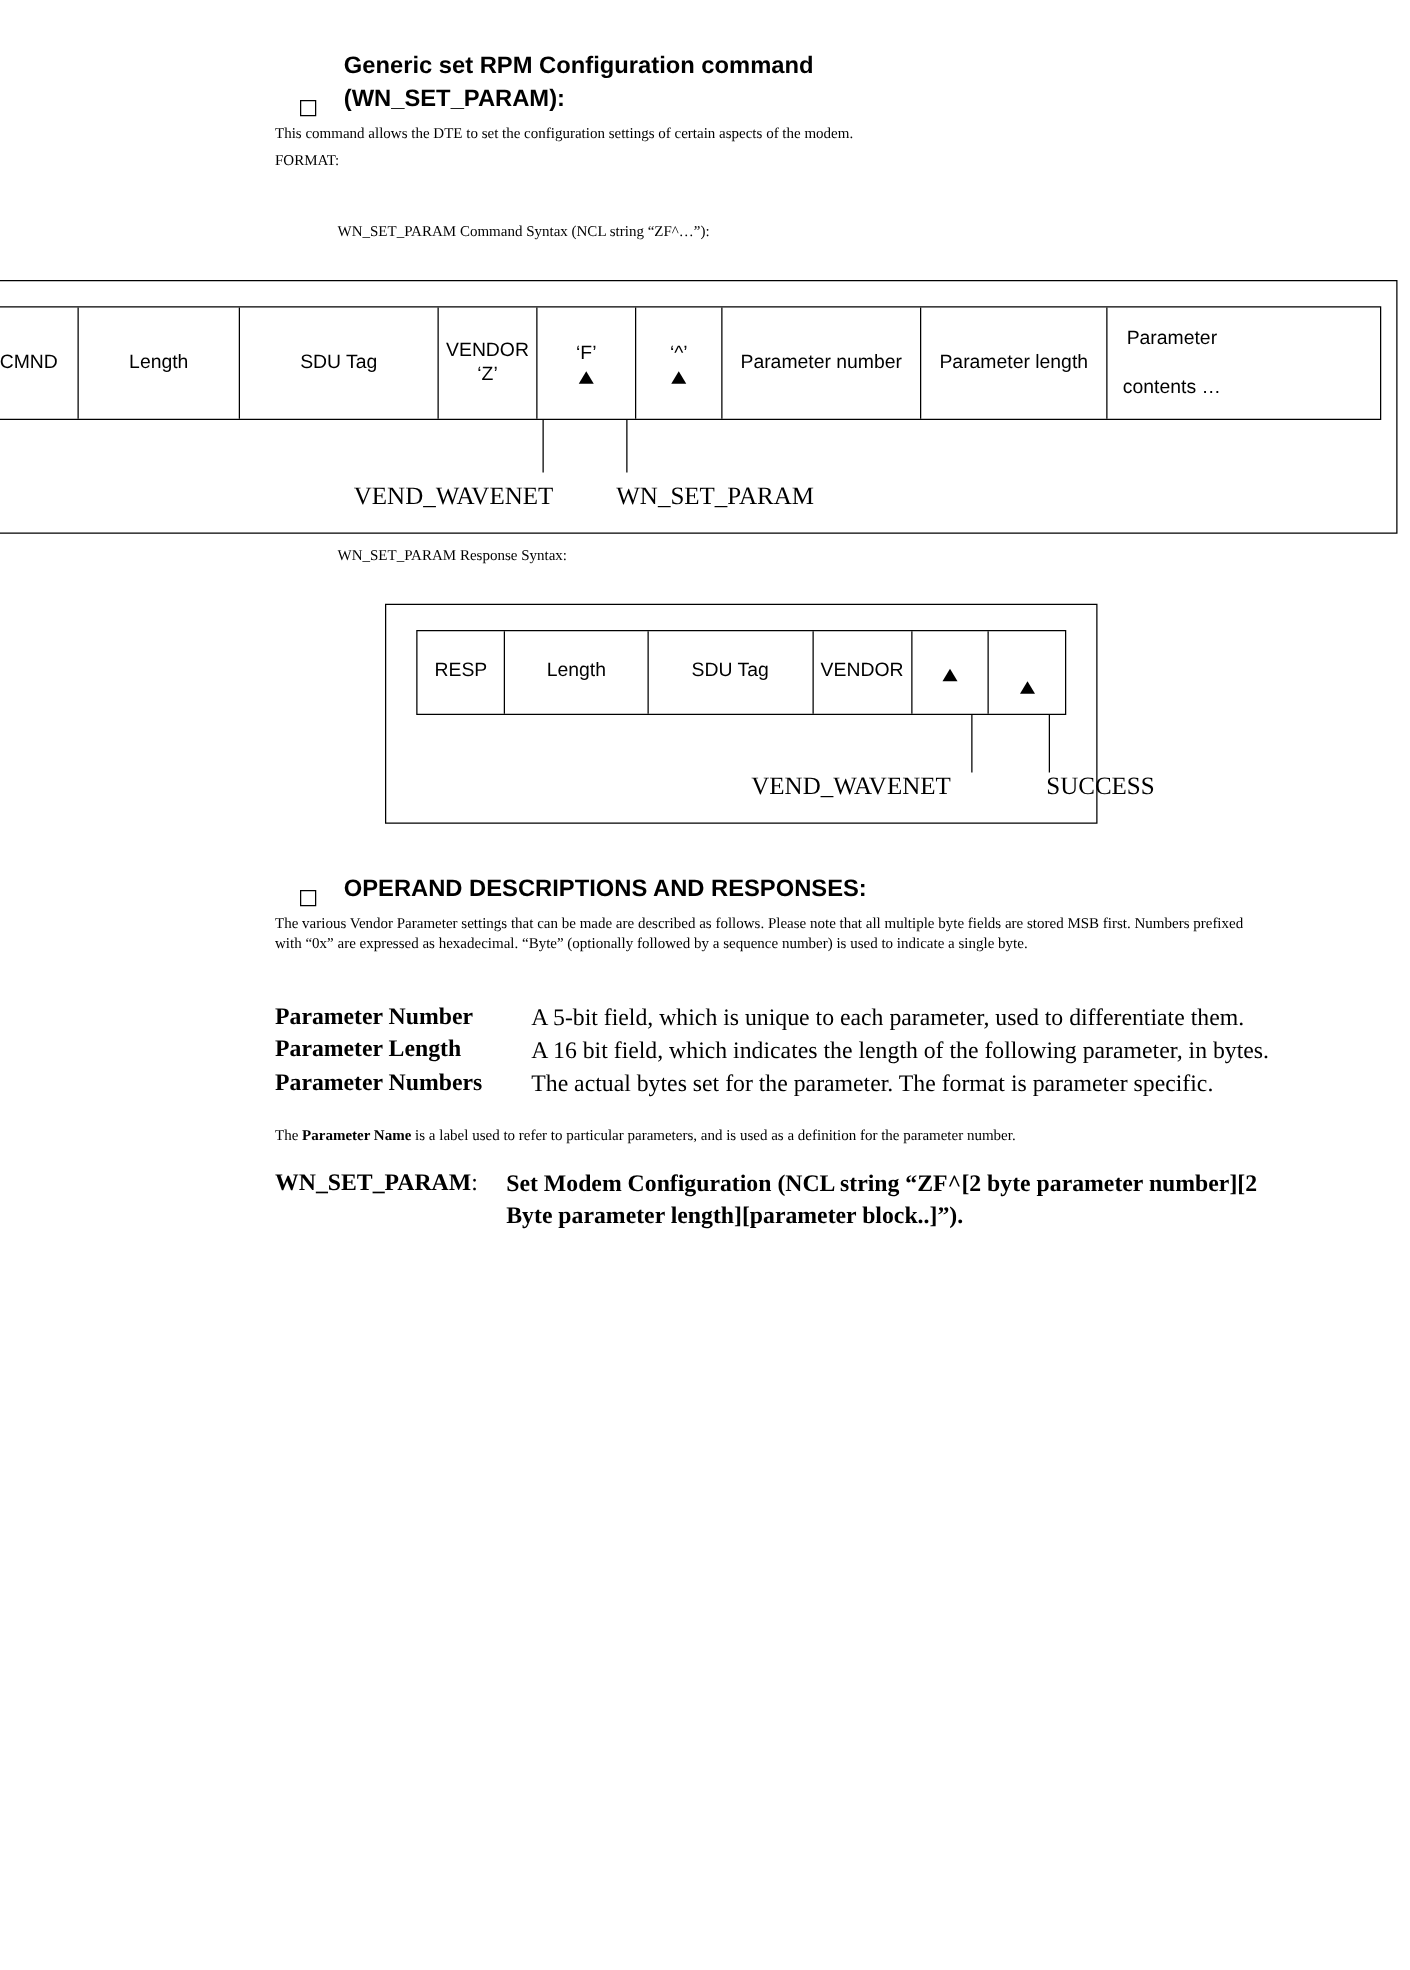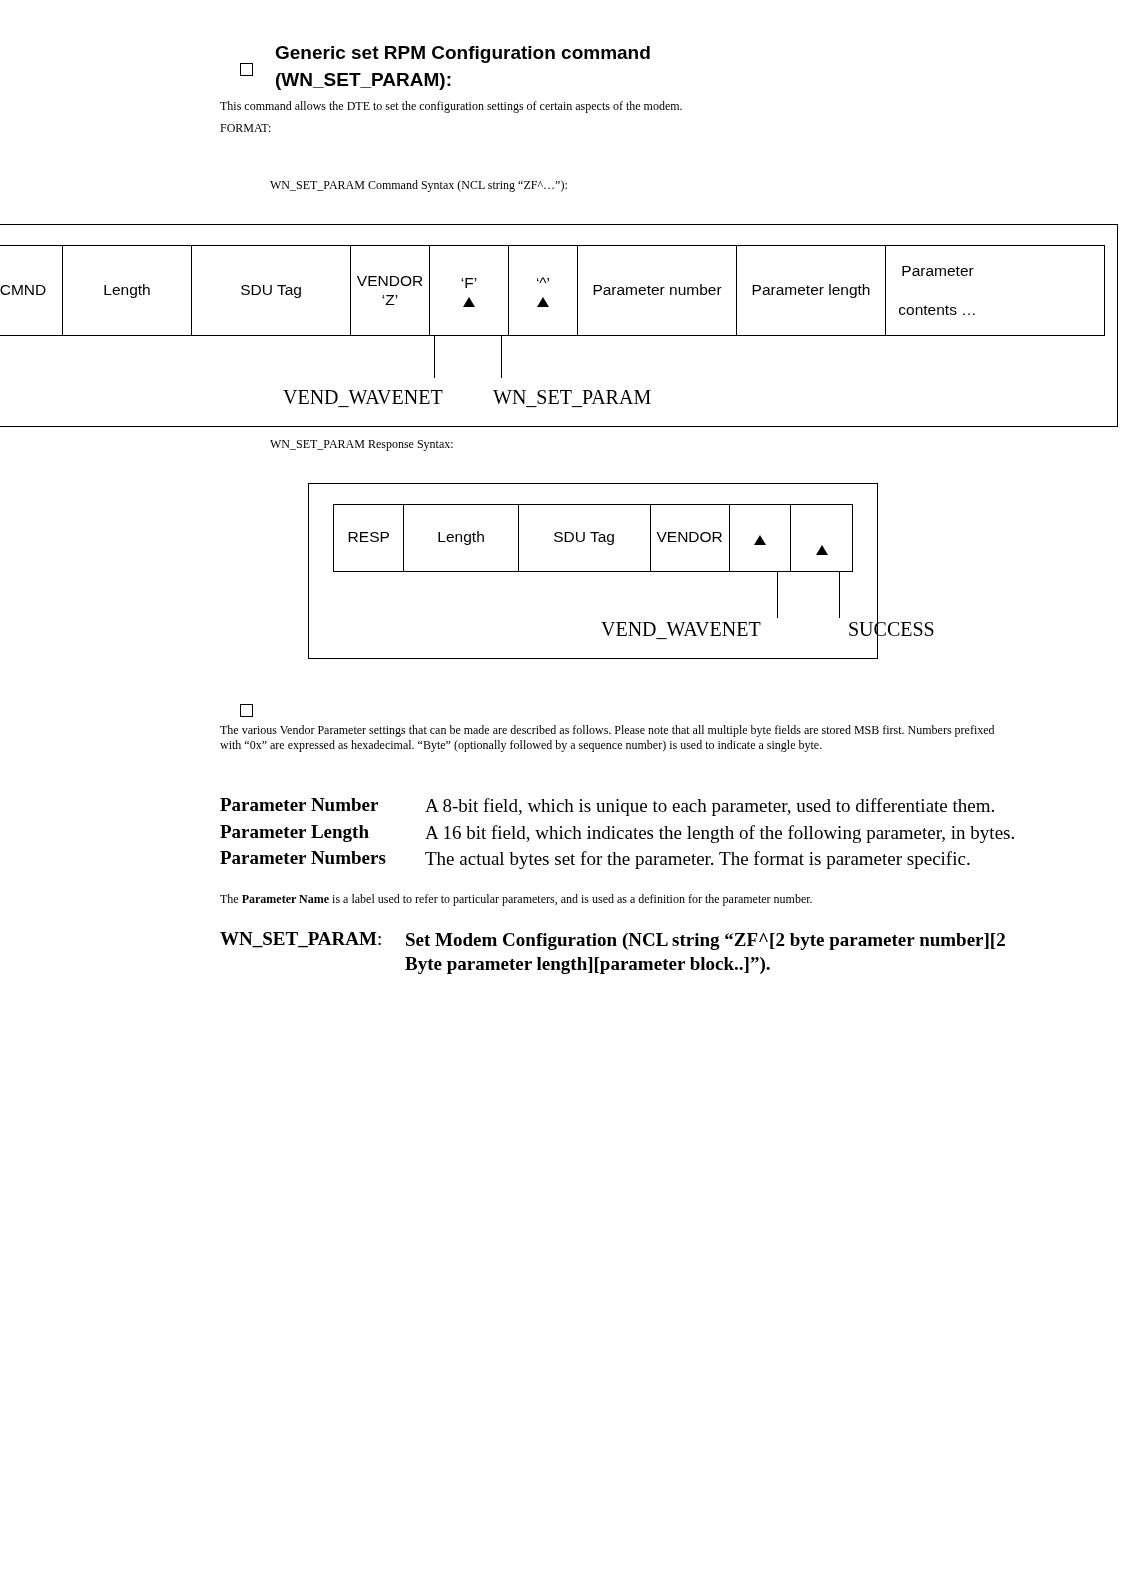--- a/index.html
+++ b/index.html
@@ -13,21 +13,21 @@
   }
   .page {
     padding: 40px 90px 40px 90px;
   }
   .content-col {
     margin-left: 130px;
     margin-right: 20px;
   }
   .bullet-row {
     display: flex;
-    align-items: center;
+    align-items: flex-end;
     margin-left: 20px;
     margin-bottom: 6px;
   }
   .bullet-icon {
     width: 11px;
     height: 11px;
     border: 1.5px solid #000;
     margin-right: 22px;
     margin-top: 5px;
     flex-shrink: 0;
@@ -225,38 +225,39 @@
         </div>
       </div>
 
       <div class="connectors" style="height:46px">
         <div class="conn-line-v" style="left:456px;height:46px"></div>
         <div class="conn-line-v" style="left:518px;height:46px"></div>
       </div>
 
       <div class="label-row">
         <span class="label-abs" style="left:280px">VEND_WAVENET</span>
-        <span class="label-abs" style="left:527px">SUCCESS</span>
+        <span class="label-abs" style="left:516px">SUCCESS</span>
       </div>
     </div>
 
     <div class="spacer-lg"></div>
 
     <div class="bullet-row">
       <div class="bullet-icon"></div>
+      <div class="bullet-text">OPERAND DESCRIPTIONS AND RESPONSES:</div>
     </div>
 
     <p class="para">The various Vendor Parameter settings that can be made are described as follows.  Please note that all multiple byte fields are stored MSB first.  Numbers prefixed with “0x” are expressed as hexadecimal. “Byte” (optionally followed by a sequence number) is used to indicate a single byte.</p>
 
     <div class="spacer"></div>
 
     <div class="def-list">
       <div class="def-row">
         <div class="def-term">Parameter Number</div>
-        <div class="def-desc">A 8-bit field, which is unique to each parameter, used to differentiate them.</div>
+        <div class="def-desc">A 5-bit field, which is unique to each parameter, used to differentiate them.</div>
       </div>
       <div class="def-row">
         <div class="def-term">Parameter Length</div>
         <div class="def-desc">A 16 bit field, which indicates the length of the following parameter, in bytes.</div>
       </div>
       <div class="def-row">
         <div class="def-term">Parameter Numbers</div>
         <div class="def-desc">The actual bytes set for the parameter. The format is parameter specific.</div>
       </div>
     </div>

